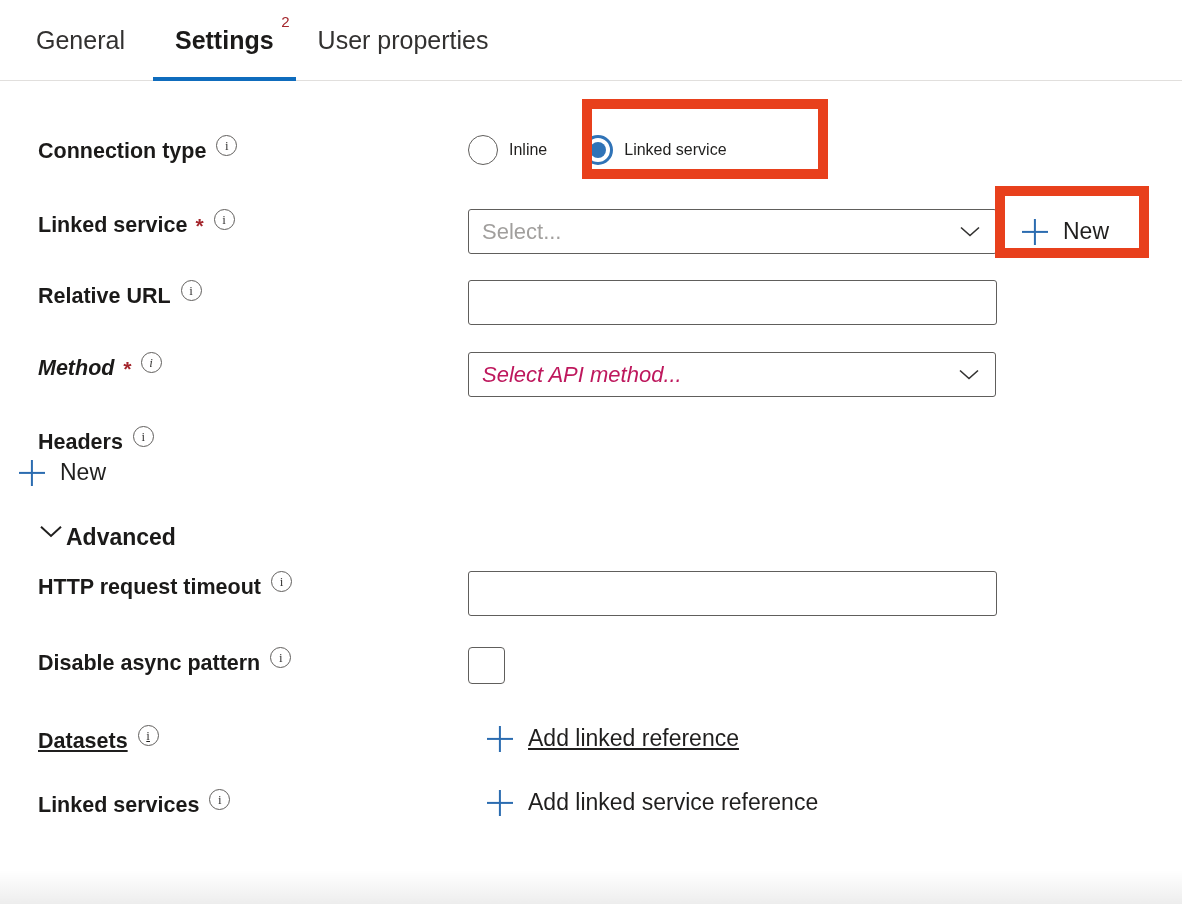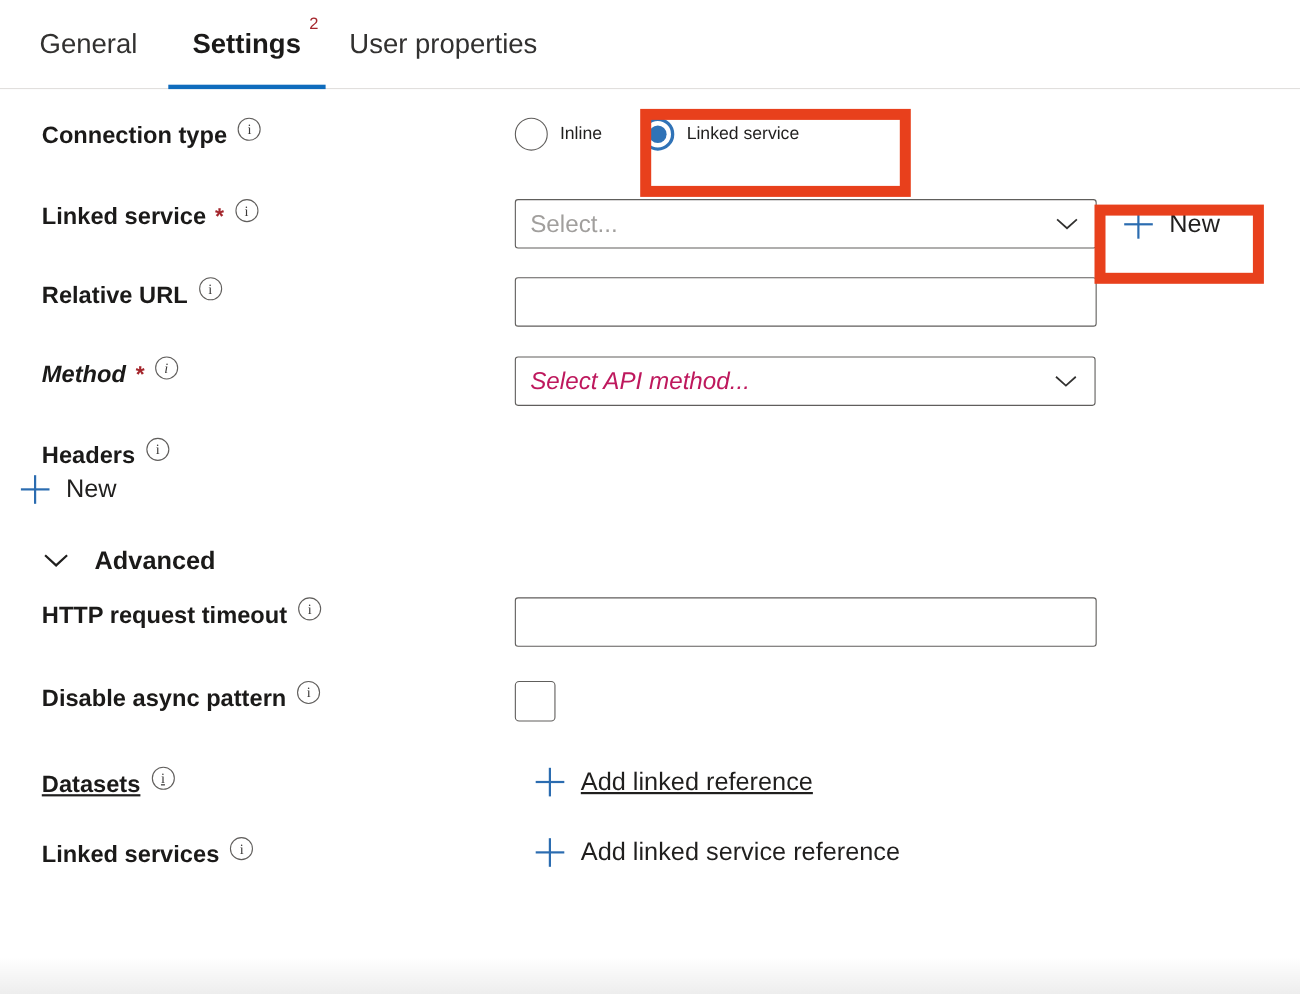--- a/index.html
+++ b/index.html
@@ -188,22 +188,21 @@
   .plus::after { top: 0; bottom: 0; left: 50%; width: 2.2px; transform: translateX(-50%); }
   .link-label {
     font-size: 23px;
     color: #201f1e;
     white-space: nowrap;
   }
 
   
   .section {
     display: flex;
-    align-items: center;
-    gap: 24px;
+    gap: 4px;
     padding-left: 40px;
     margin-top: 38px;
     margin-bottom: 16px;
     cursor: pointer;
     width: max-content;
   }
   .section-chev { width: 22px; height: 13px; flex: none; }
   .section-title {
     font-size: 23px;
     font-weight: bold;
@@ -250,21 +249,21 @@
     <span class="tab-badge">2</span>
     <span class="underline"></span>
   </div>
   <div class="tab">
     <span>User properties</span>
   </div>
 </div>
 
 <div class="form">
 
-  <div class="row" style="margin-top:4px;">
+  <div class="row" style="margin-top:32px;">
     <div class="label-cell">
       <span>Connection type</span>
       <span class="info-icon">
           <span>i</span>
         </span>
     </div>
     <div class="control-cell">
       <div class="radio-group">
         <label class="radio-opt" style="margin-right:36px;">
           <span class="radio"></span>

